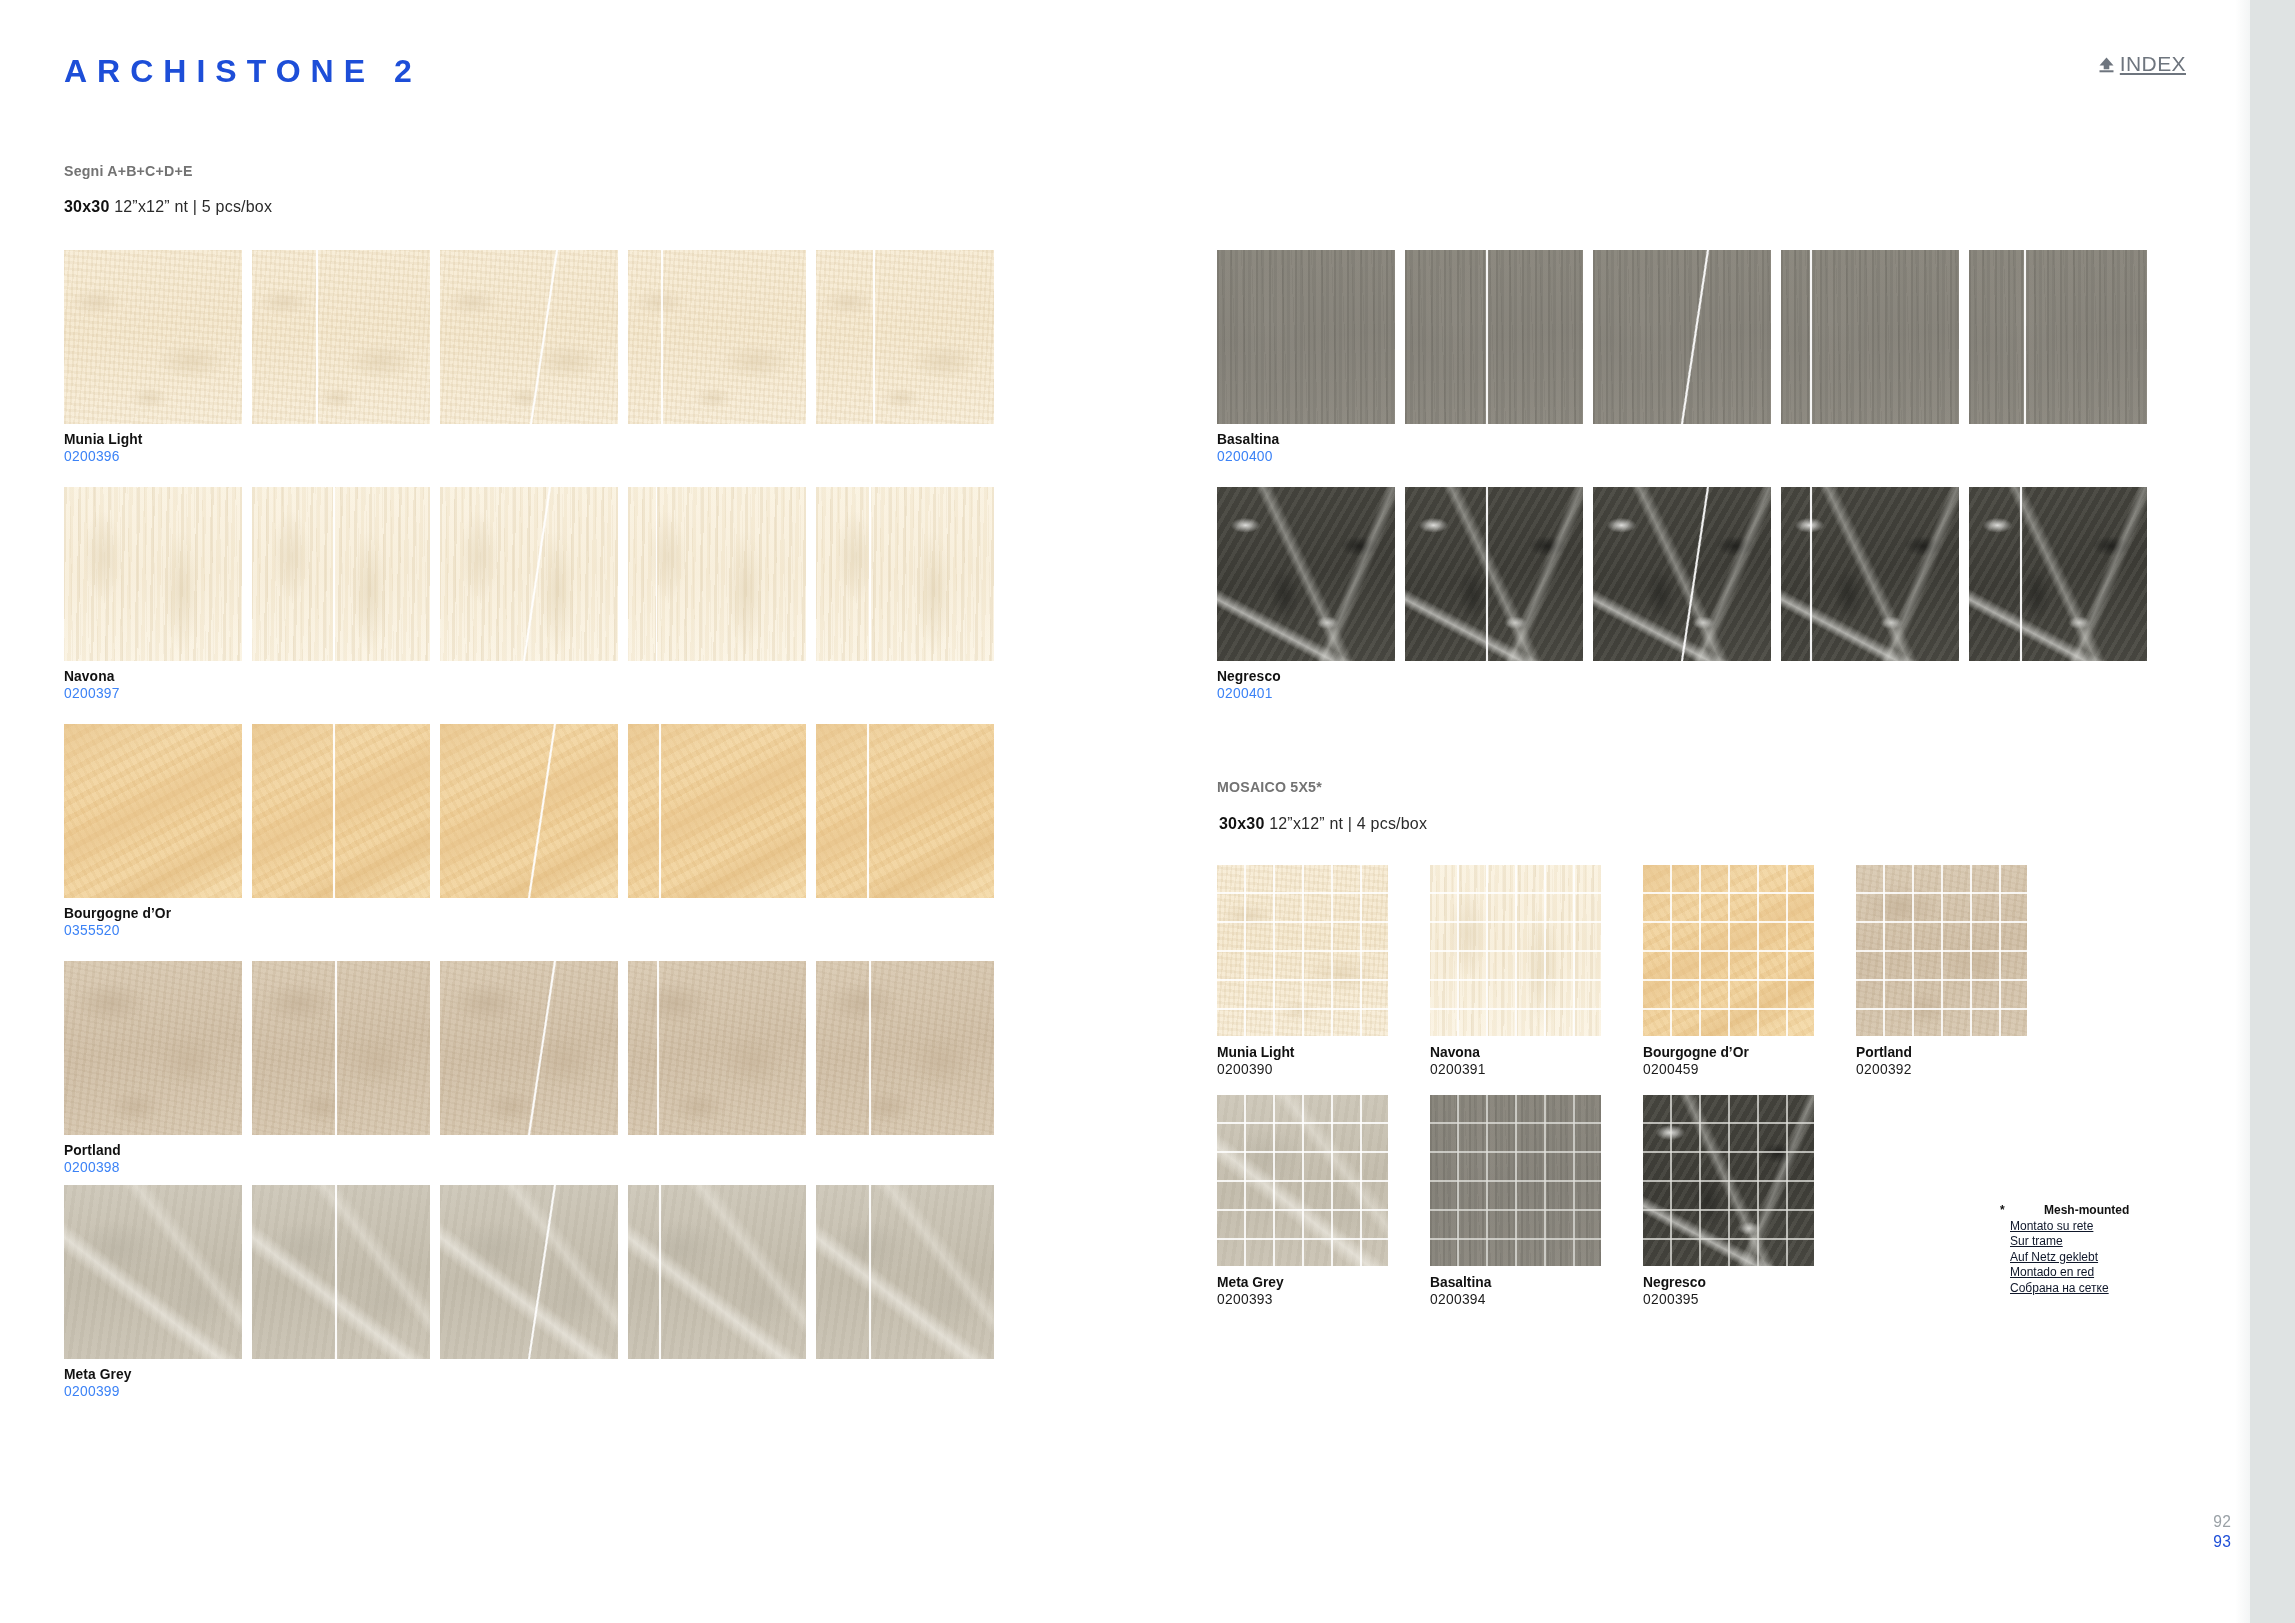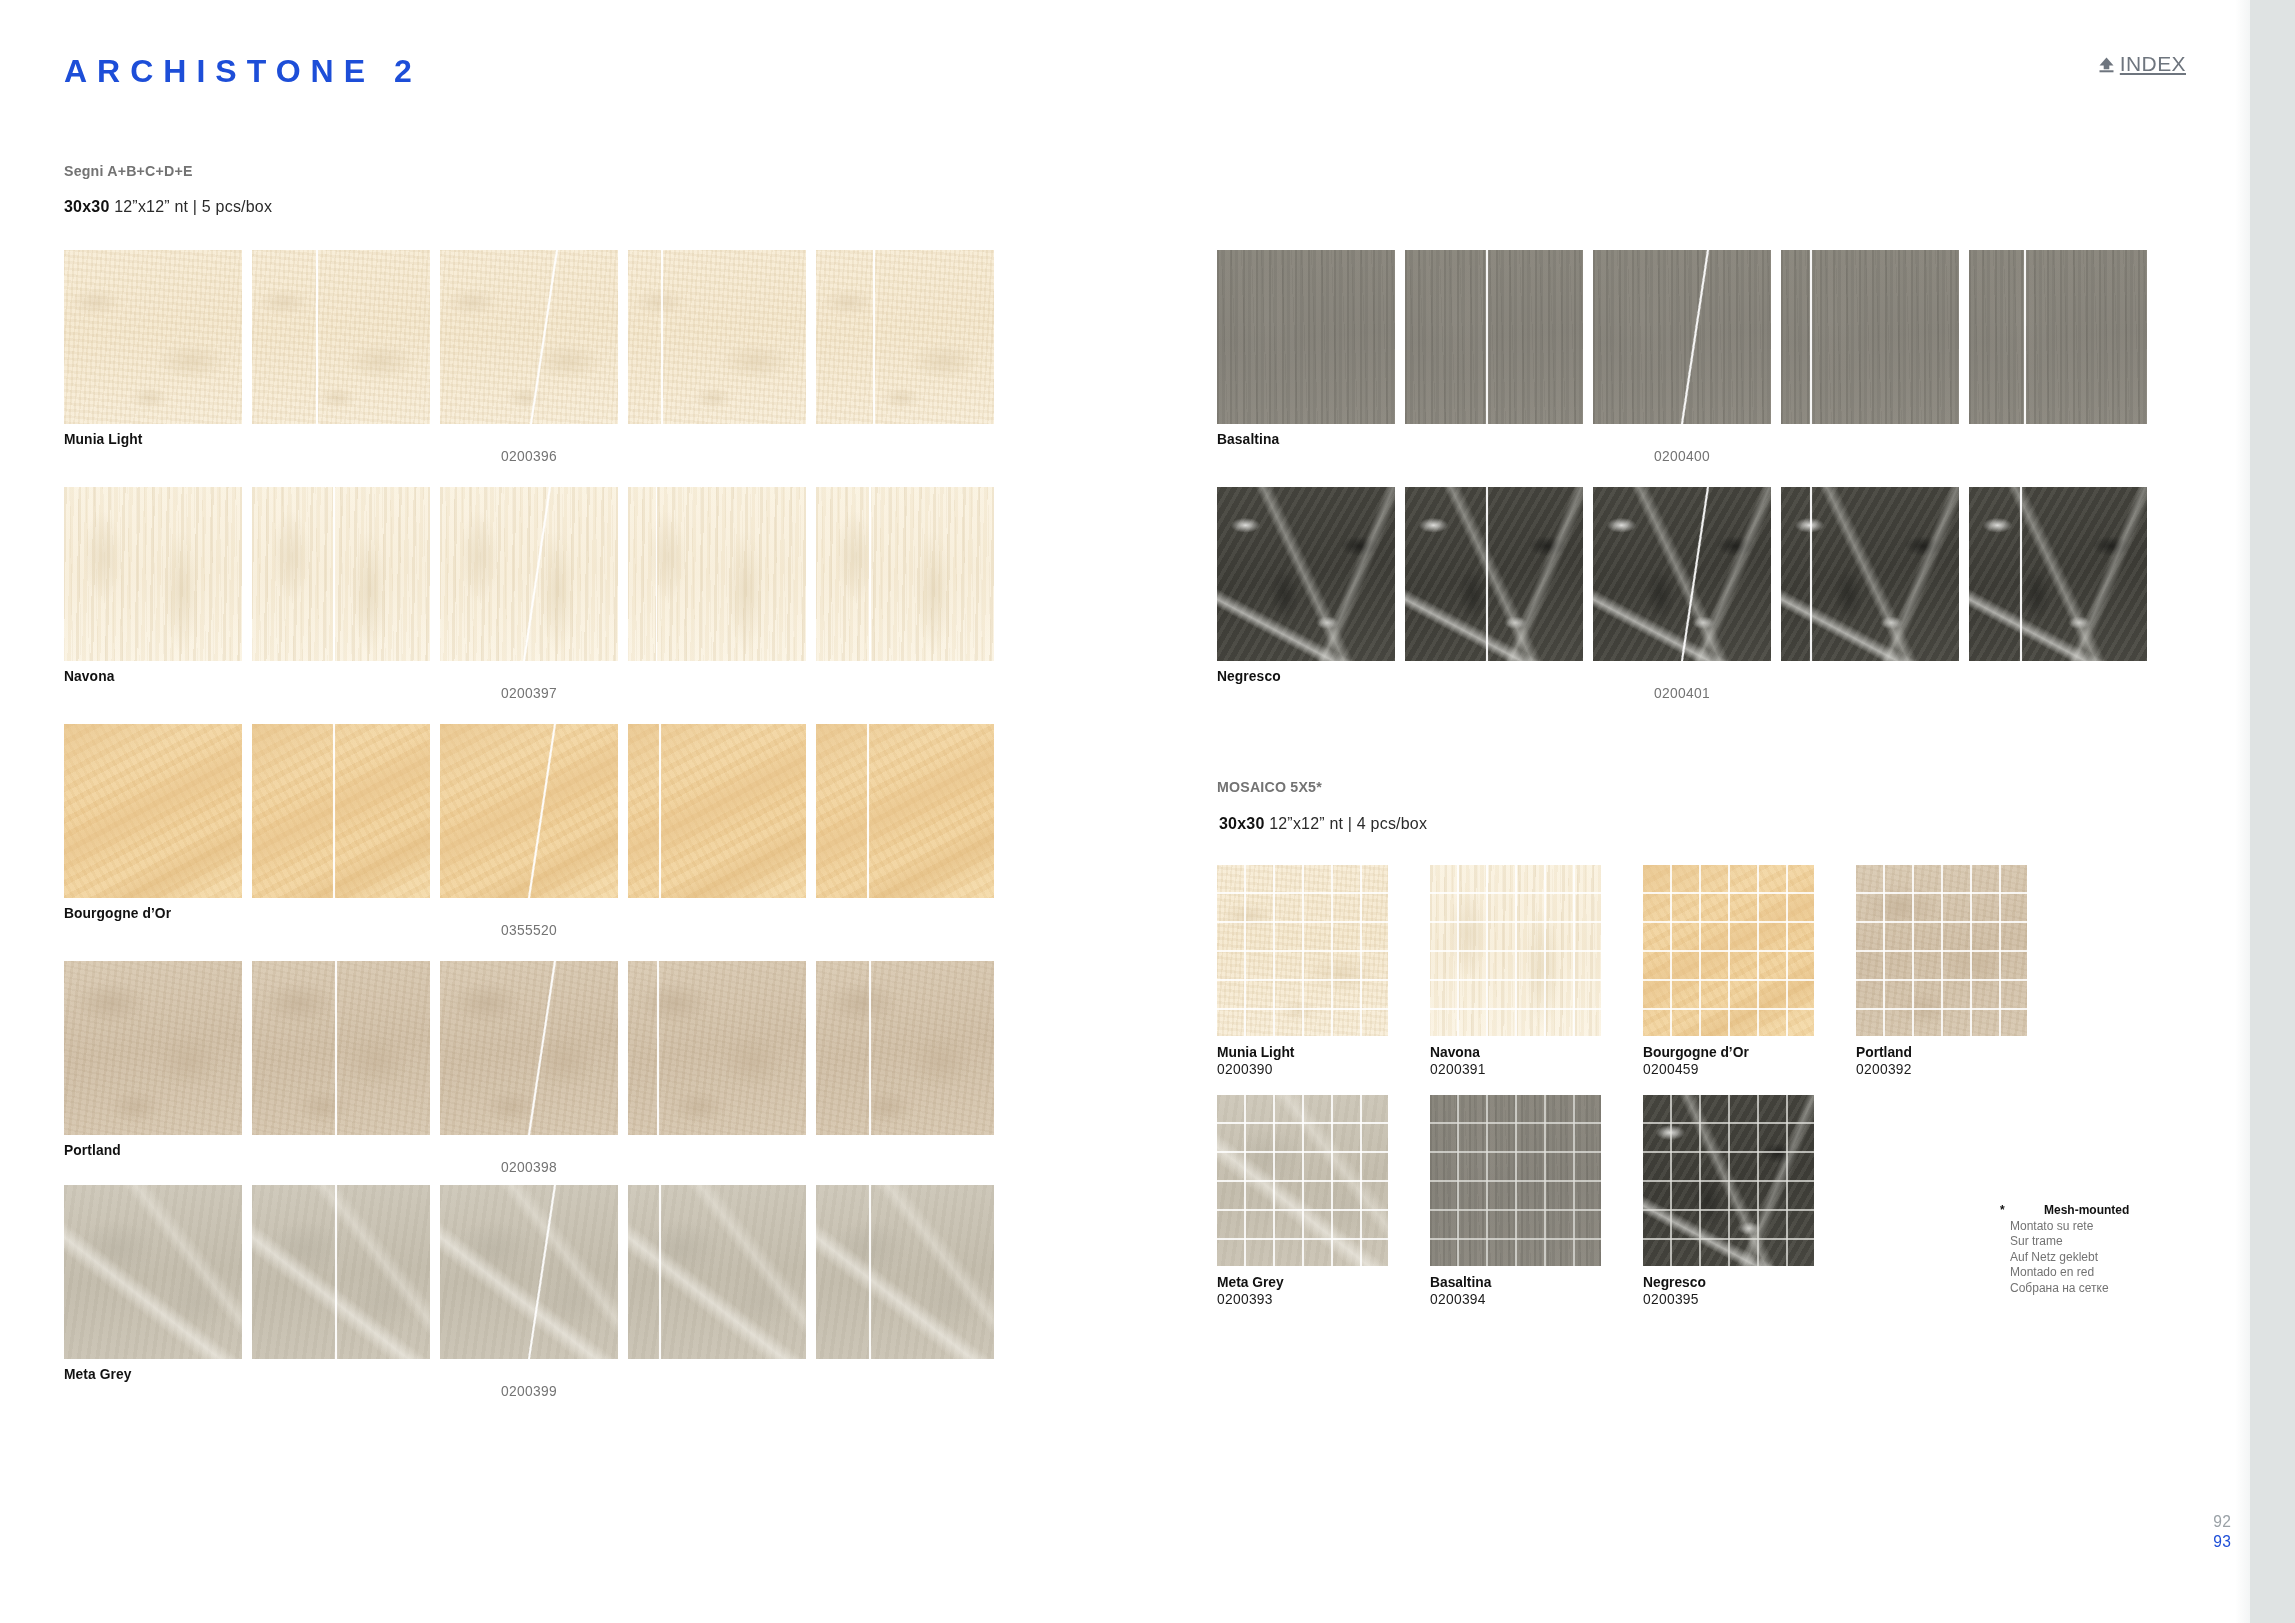--- a/index.html
+++ b/index.html
@@ -94,23 +94,22 @@
   .prod-label {
     margin-top: 8.3px;
     font-size: 13.8px;
     font-weight: bold;
     color: #111;
     letter-spacing: 0.1px;
   }
   .prod-code {
     margin-top: 1.8px;
     font-size: 13.8px;
-    color: #737373;
+    color: #3b82f6;
     letter-spacing: 0.3px;
-    text-align: center;
   }
 
   
   .mos-row { position: absolute; display: flex; gap: 0; }
   .mos-cell { width: 213px; flex: 0 0 auto; }
   .mosaic {
     width: 171px; height: 171px;
     position: relative; overflow: hidden;
   }
   .mos-grid {
@@ -130,21 +129,21 @@
   
   .footnote {
     position: absolute;
     right: 99px; top: 1203px;
     width: 197px;
     font-size: 12px;
     line-height: 15.6px;
   }
   .footnote .fn-head { color: #111; font-weight: bold; margin-left: 36px; }
   .footnote .fn-star { color: #111; font-weight: bold; }
-  .footnote .fn-line { color: #737373; padding-left: 10px; }
+  .footnote .fn-line { color: #0f172a; padding-left: 10px; text-decoration: underline; }
 
   
   .tx-munia {
     background:
       radial-gradient(ellipse 37px 20px at 18% 30%, rgba(216,198,166,.45), transparent 70%),
       radial-gradient(ellipse 51px 27.5px at 72% 64%, rgba(214,195,160,.4), transparent 70%),
       radial-gradient(ellipse 27.5px 16.5px at 48% 85%, rgba(208,188,152,.35), transparent 70%),
       repeating-linear-gradient(93deg, rgba(226,210,180,.30) 0 1.8px, rgba(250,242,225,.25) 1.8px 4.6px),
       repeating-linear-gradient(5deg, rgba(205,186,150,.16) 0 2.8px, rgba(255,250,238,.16) 2.8px 6.4px),
       linear-gradient(175deg, #f6ead2 0%, #f2e3c6 45%, #f7ecd6 100%);

